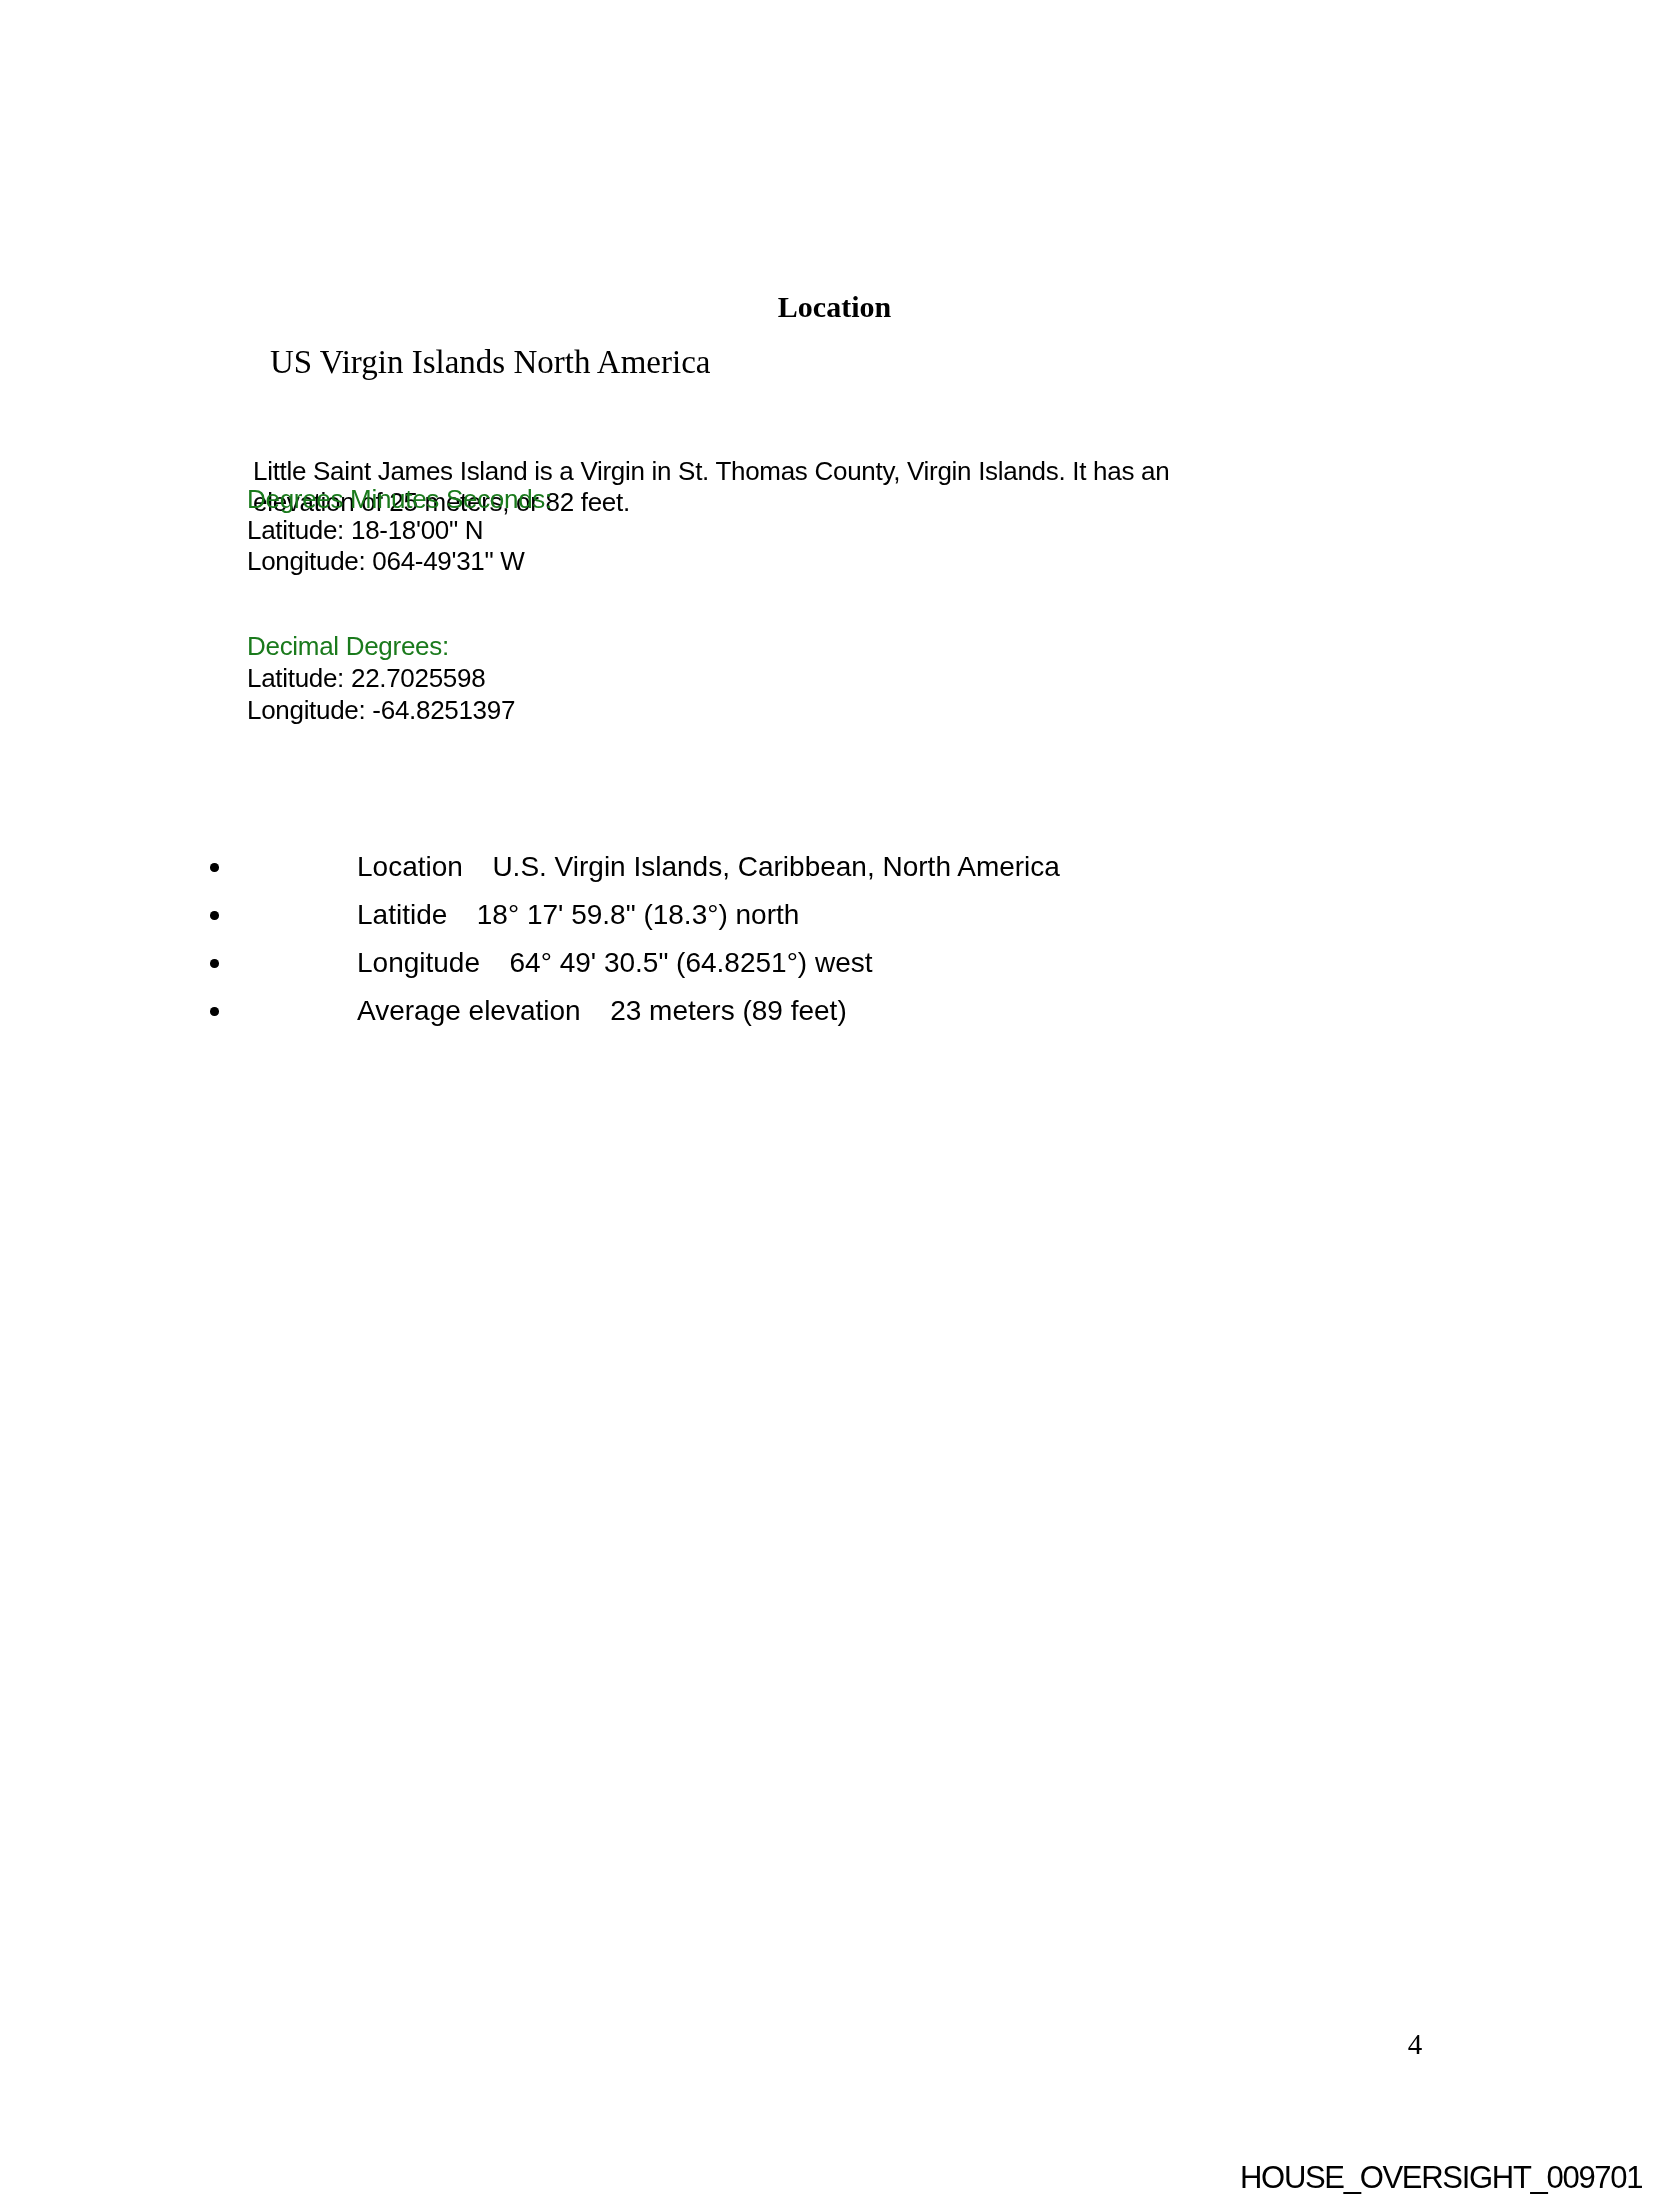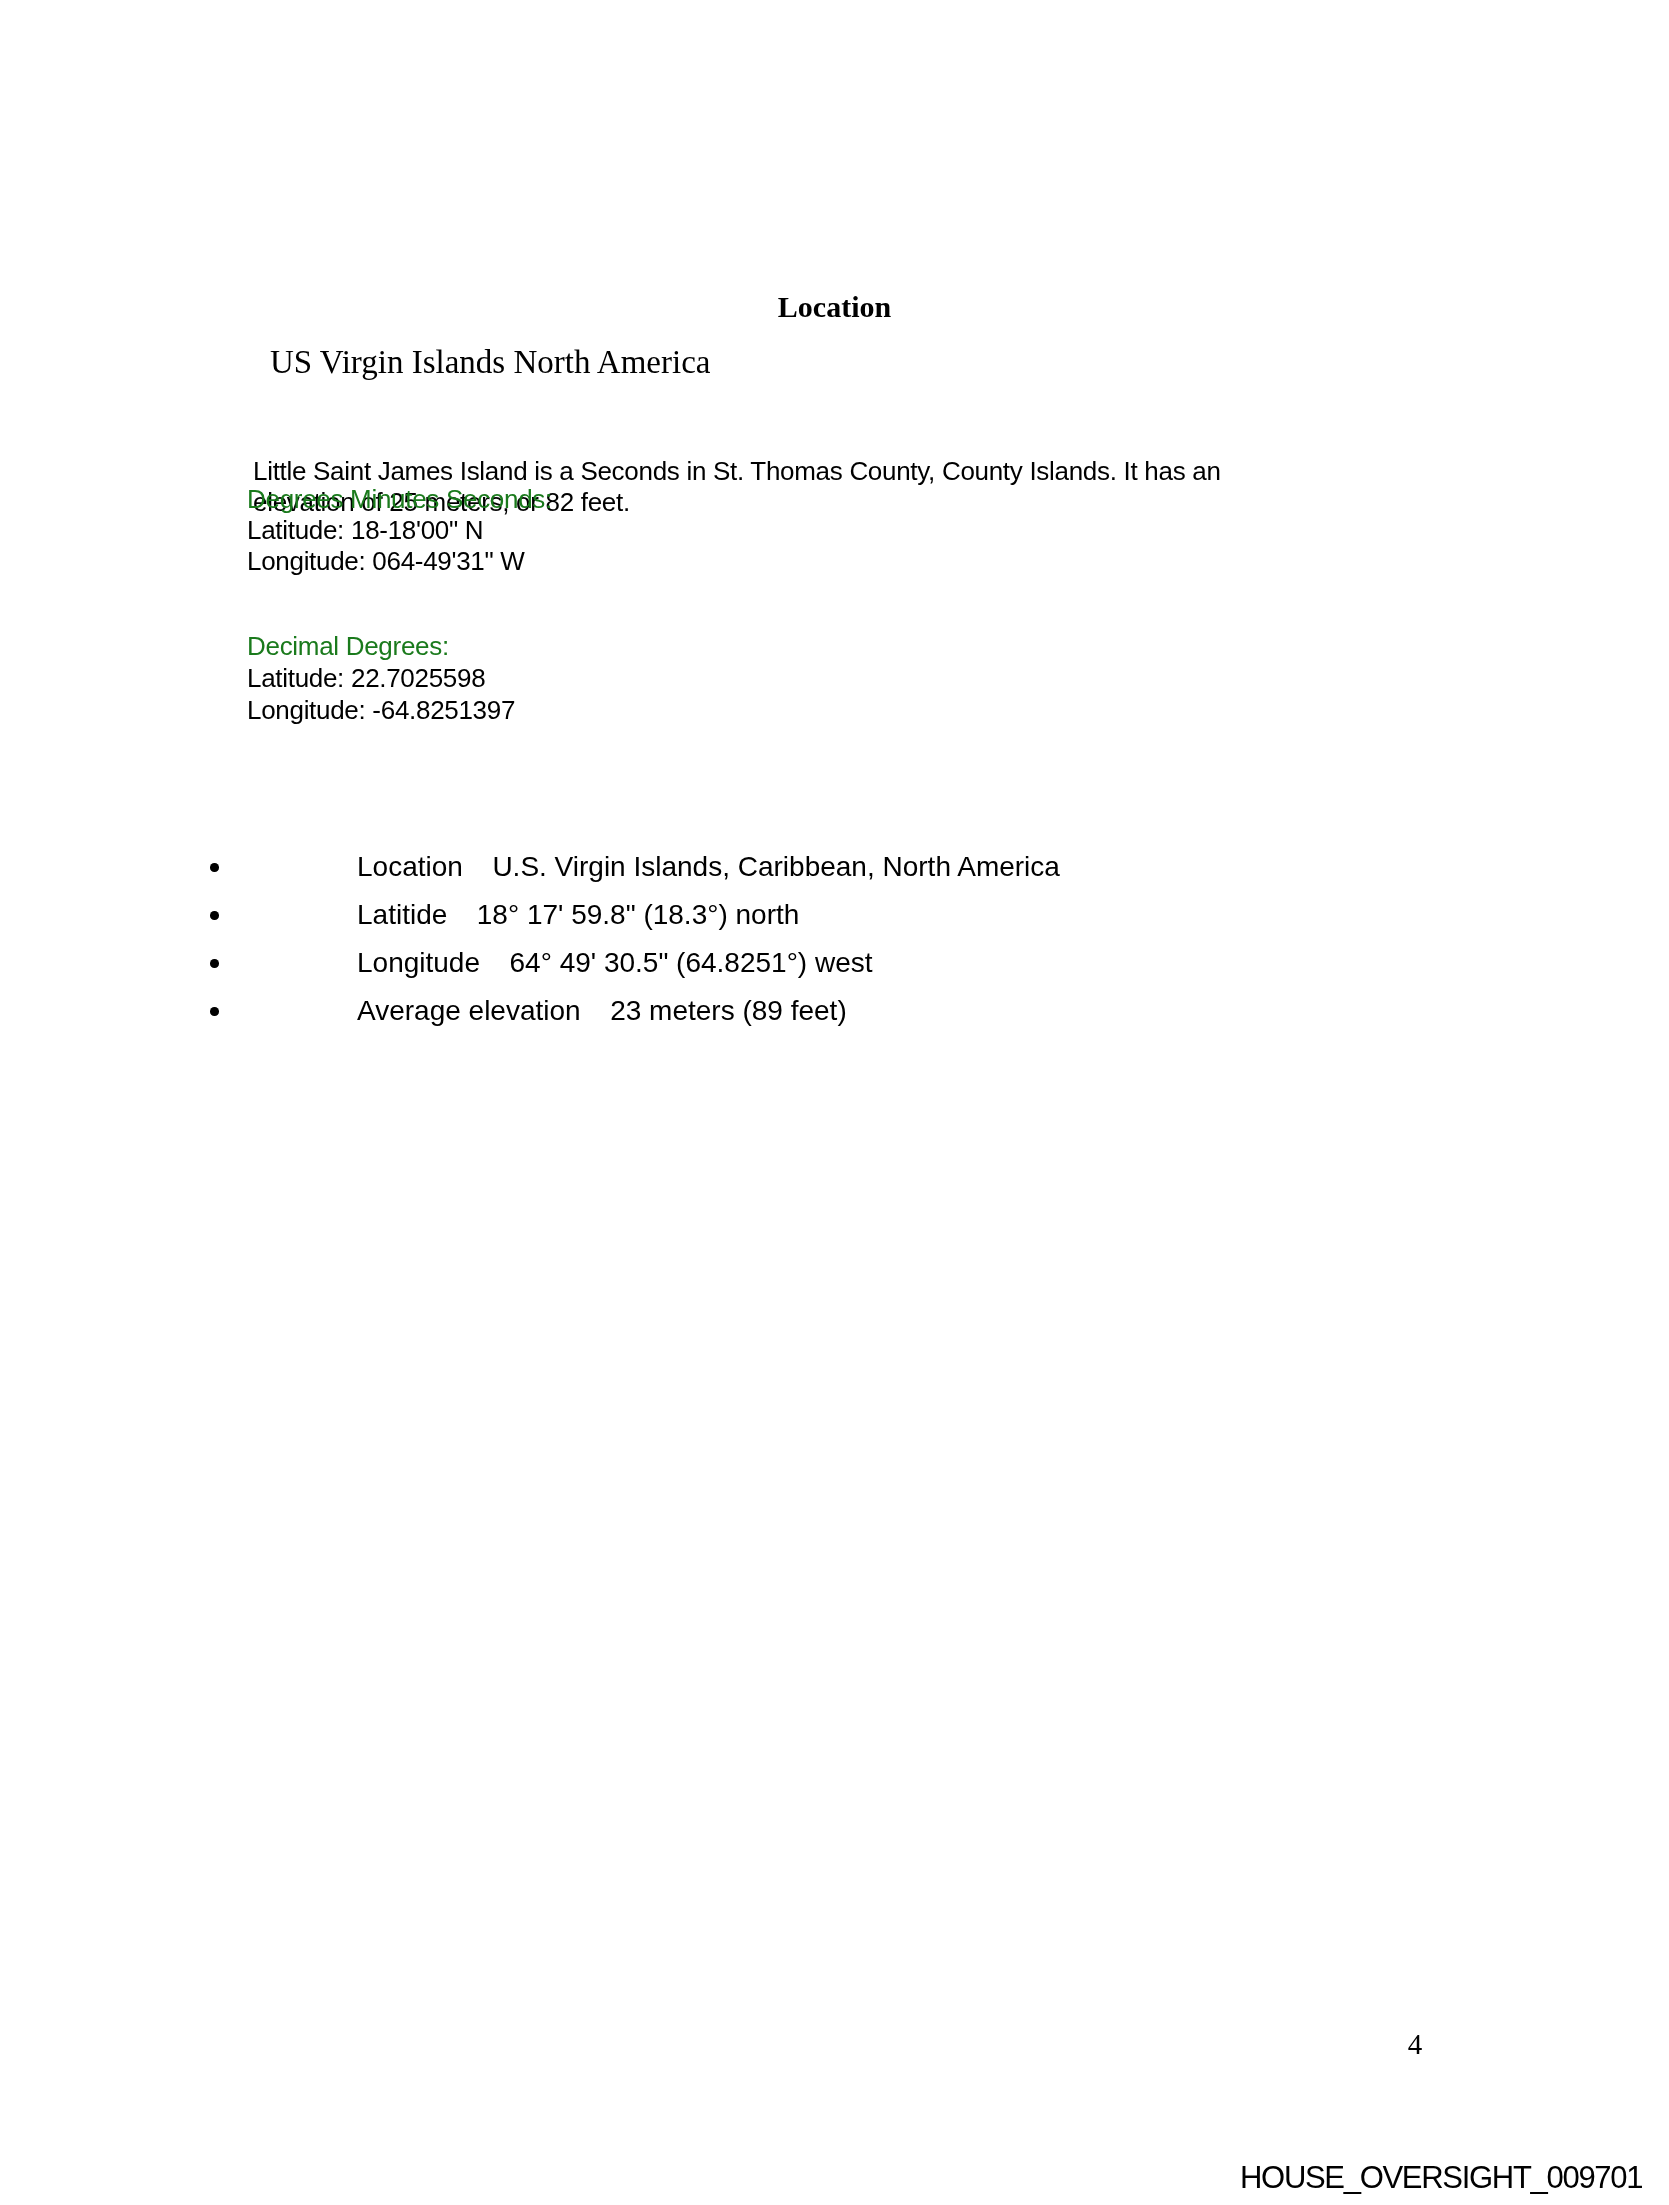--- a/index.html
+++ b/index.html
@@ -110,21 +110,21 @@
     margin-left: 30px;
   }
 </style>
 </head>
 <body style="background: rgb(255, 255, 255);">
 
 <h1 class="doc-title">Location</h1>
 
 <div class="subtitle">US Virgin Islands North America</div>
 
-<p class="summary"><span class="seg-bold">Little Saint James Island</span><span> is a </span><span class="seg-bold">Seconds</span><span> in </span><span class="seg-bold">St. Thomas County</span><span>, </span><span class="seg-bold">County Islands</span><span>. It has an</span><span>
+<p class="summary"><span class="seg-bold">Little Saint James Island</span><span> is a </span><span class="seg-bold">Virgin</span><span> in </span><span class="seg-bold">St. Thomas County</span><span>, </span><span class="seg-bold">Virgin Islands</span><span>. It has an</span><span>
 </span><span>elevation of </span><span class="seg-bold">25 meters</span><span>, or </span><span class="seg-bold">82 feet</span><span>.</span></p>
 
 <div class="coord-block dms-block">
   <div class="green-heading">Degrees Minutes Seconds:</div>
   <div>Latitude: 18-18'00" N</div>
   <div>Longitude: 064-49'31" W</div>
 </div>
 
 <div class="coord-block decimal-block">
   <div class="green-heading">Decimal Degrees:</div>

